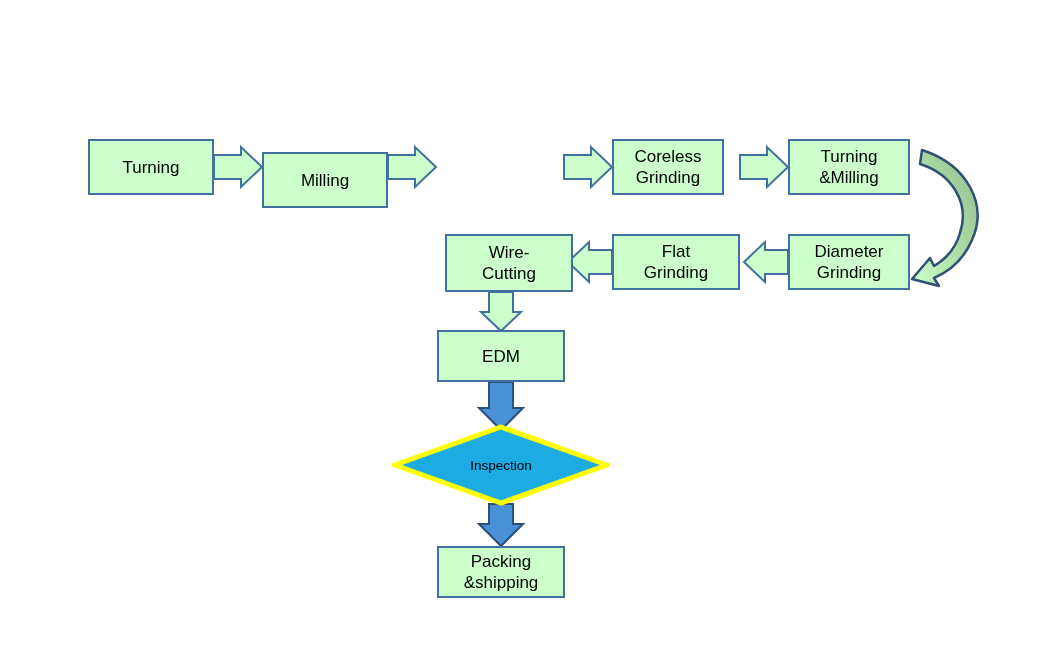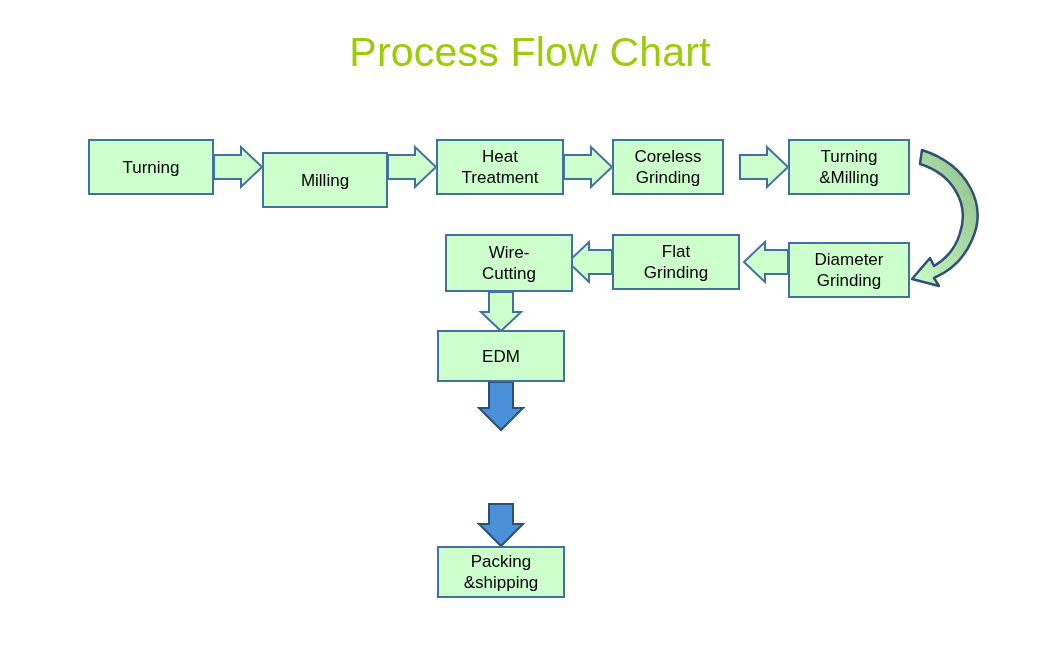--- a/index.html
+++ b/index.html
@@ -99,21 +99,20 @@
     stroke: #2F5077;
     stroke-width: 2.5;
     stroke-linejoin: round;
   }
 </style>
 </head>
 <body>
 
 <div id="canvas">
 
-  <div class="chart-title">Process Flow Chart</div>
 
   <svg id="connectors" viewBox="0 0 1060 657">
     <defs>
       <linearGradient id="curveGrad" x1="1" y1="0" x2="0" y2="1">
         <stop offset="0%" stop-color="#8FBC8F"></stop>
         <stop offset="45%" stop-color="#A9D9A0"></stop>
         <stop offset="100%" stop-color="#CCFFCC"></stop>
       </linearGradient>
     </defs>
 
@@ -148,53 +147,55 @@
   </svg>
 
   <div class="node" style="left:88px;  top:139px; width:126px; height:56px;">
     <span class="lbl">Turning</span>
   </div>
 
   <div class="node" style="left:262px; top:139px; width:126px; height:56px;margin-top:13px;">
     <span class="lbl">Milling</span>
   </div>
 
-  <div class="node" style="left:436px; top:139px; width:128px; height:56px;">
-    <span class="lbl">Heat
-Treatment</span>
-  </div>
 
   <div class="node" style="left:612px; top:139px; width:112px; height:56px;">
     <span class="lbl">Coreless
 Grinding</span>
   </div>
 
   <div class="node" style="left:788px; top:139px; width:122px; height:56px;">
     <span class="lbl">Turning
 &amp;Milling</span>
   </div>
 
-  <div class="node" style="left:788px; top:234px; width:122px; height:56px;margin-top:8px;">
+  <div class="node" style="left:788px; top:234px; width:122px; height:56px;">
     <span class="lbl">Diameter
 Grinding</span>
   </div>
 
   <div class="node" style="left:612px; top:234px; width:128px; height:56px;">
     <span class="lbl">Flat
 Grinding</span>
   </div>
 
   <div class="node" style="left:437px; top:234px; width:128px; height:58px;margin-left:8px;">
     <span class="lbl">Wire-
 Cutting</span>
   </div>
 
   <div class="node" style="left:437px; top:330px; width:128px; height:52px;">
     <span class="lbl">EDM</span>
   </div>
 
+  <div class="decision" style="left:392px; top:424px; width:218px; height:82px;">
+    <svg width="218" height="82" viewBox="0 0 218 82">
+      <polygon points="109,3 215,41 109,79 3,41" fill="#1CABE2" stroke="#FFFF00" stroke-width="5" stroke-linejoin="miter"></polygon>
+    </svg>
+    <span class="dlabel">Inspection</span>
+  </div>
 
   <div class="node" style="left:437px; top:546px; width:128px; height:52px;">
     <span class="lbl">Packing
 &amp;shipping</span>
   </div>
 
 </div>
 
 </body></html>

